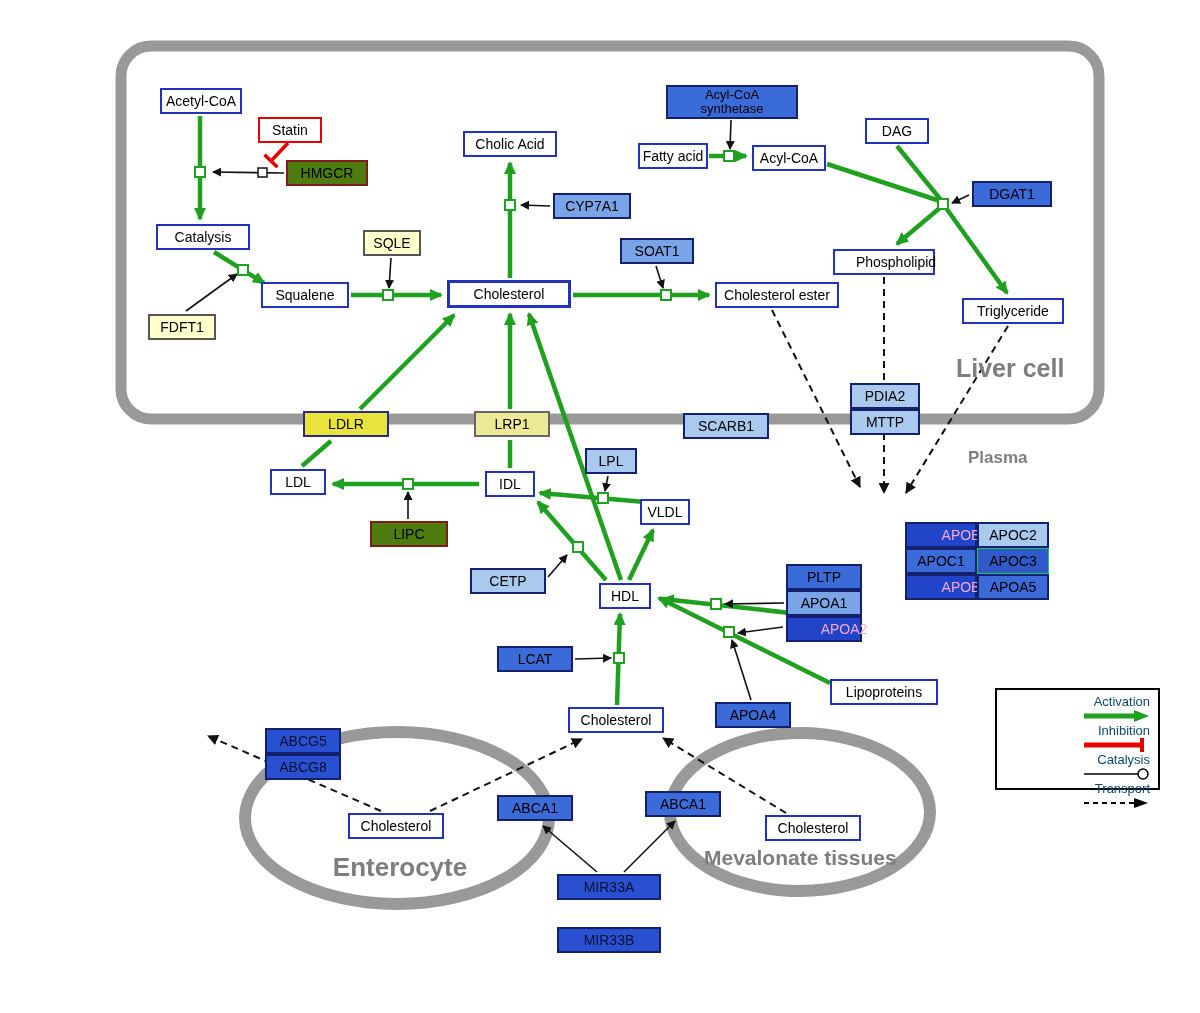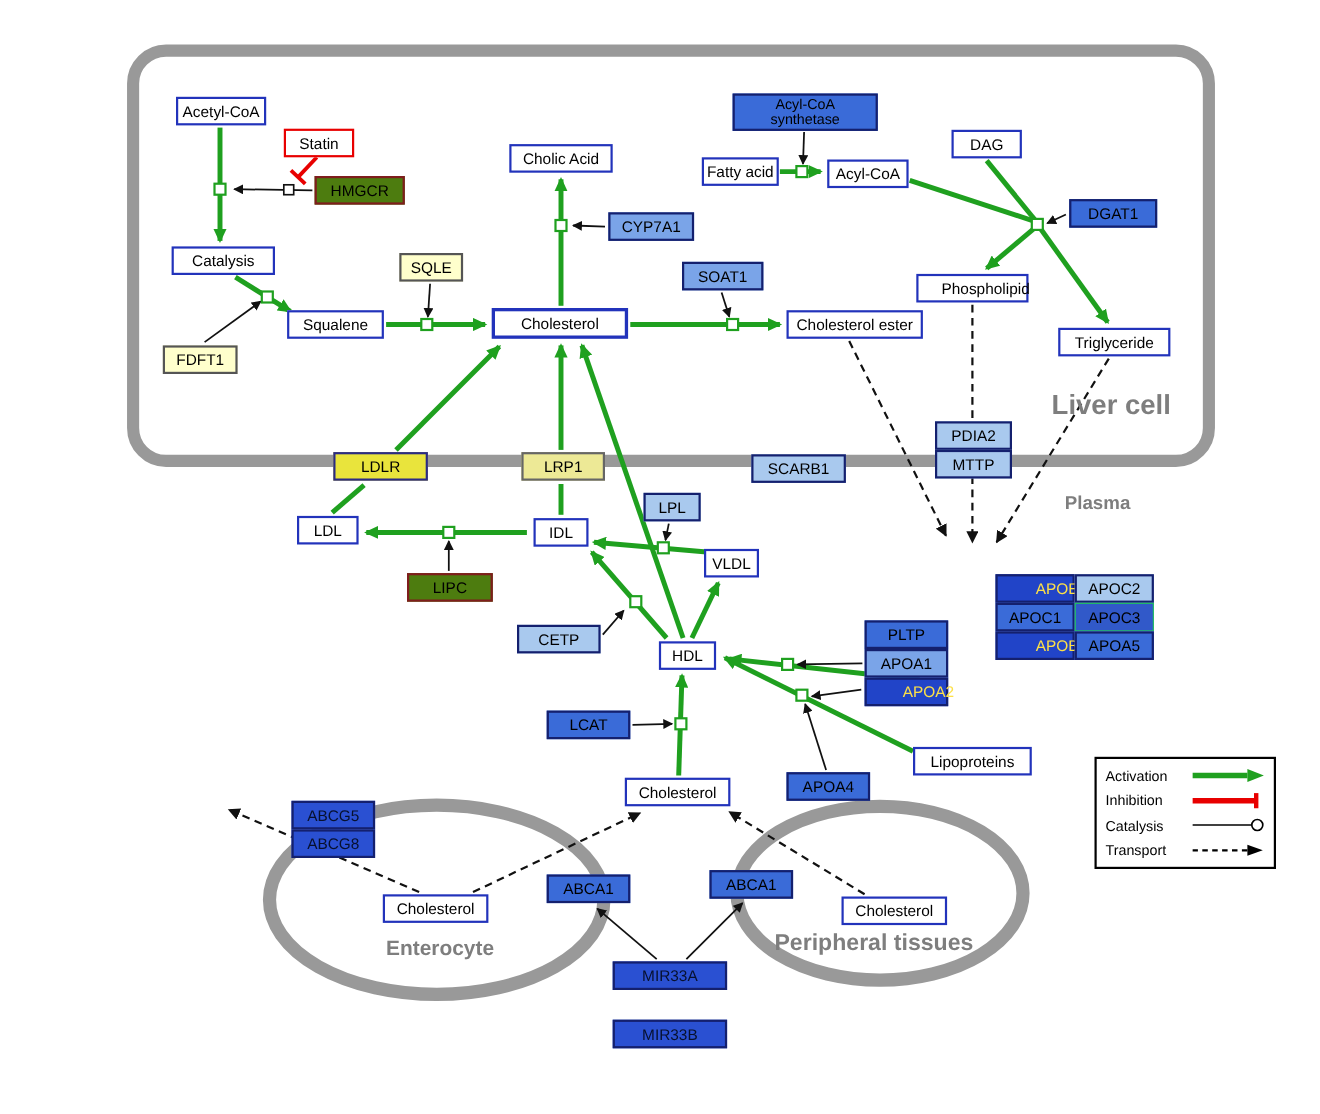--- a/index.html
+++ b/index.html
@@ -11,32 +11,32 @@
   .node{position:absolute;display:flex;align-items:center;justify-content:center;
         box-sizing:border-box;background:#fff;color:#000;text-align:center;
         font:14px "Liberation Sans",sans-serif;line-height:1.05;pointer-events:auto;}
   .met{border:2px solid #2233BB;}
   .met-strong{border-width:3px;}
   .statin{border:2px solid #E80000;}
   .yellow{background:#4d7c0f;border:2px solid #7f1d1d;}
   .yellow2{background:#E9E43C;border:2px solid #2B2B85;}
   .cream{background:#FFFFCC;border:2px solid #555;}
   .cream2{background:#EDE996;border:2px solid #666;}
-  .blue1{background:#2144C8;color:#fde047;border:2px solid #14206E;padding-left:40px;}
+  .blue1{background:#2144C8;color:#f9a8d4;border:2px solid #14206E;padding-left:40px;}
   .blue1b{background:#2A50D2;color:#07102E;border:2px solid #14206E;}
   .blue2{background:#3A6BD8;border:2px solid #14206E;}
   .blue2d{background:#3159C9;border:1px solid #22c55e;}
   .blue3{background:#7AA4E8;border:2px solid #14206E;}
   .blue4{background:#A9C9EE;border:2px solid #14206E;}
   .two-line{font-size:13px;padding:0 18px;}
   .comp-label{position:absolute;z-index:3;font-weight:bold;color:#7E7E7E;}
   .legend{position:absolute;left:995px;top:688px;width:165px;height:102px;z-index:3;
           border:2px solid #000;background:#fff;box-sizing:border-box;
           display:flex;flex-direction:column;justify-content:space-around;padding:4px 8px;}
-  .legend-row{display:flex;align-items:center;justify-content:space-between;font-size:13px;color:#000000;}
+  .legend-row{display:flex;align-items:flex-end;justify-content:space-between;font-size:13px;color:#0c4a6e;flex-direction:column;}
   .legend-row svg{flex:none;}
 </style>
 </head>
 <body>
 
 <div class="canvas">
 
   <svg id="edges" width="1200" height="1013" viewBox="0 0 1200 1013">
     <defs>
       <marker id="ag" markerUnits="userSpaceOnUse" markerWidth="14" markerHeight="12" refX="11" refY="6" orient="auto">
@@ -180,22 +180,22 @@
       <div class="node met" style="left: 348px; top: 813px; width: 96px; height: 26px;">Cholesterol</div>
       <div class="node blue2" style="left: 497px; top: 795px; width: 76px; height: 26px;">ABCA1</div>
       <div class="node blue2" style="left: 645px; top: 791px; width: 76px; height: 26px;">ABCA1</div>
       <div class="node met" style="left: 765px; top: 815px; width: 96px; height: 26px;">Cholesterol</div>
       <div class="node blue1b" style="left: 557px; top: 874px; width: 104px; height: 26px;">MIR33A</div>
       <div class="node blue1b" style="left: 557px; top: 900px; width: 104px; height: 26px; margin-top: 27px;">MIR33B</div>
     </div>
 
   <div class="comp-label" style="left:956px;top:354px;font-size:25px;">Liver cell</div>
   <div class="comp-label" style="left:968px;top:448px;font-size:17px;">Plasma</div>
-  <div class="comp-label" style="left:330px;top:852px;width:140px;text-align:center;font-size:19px;">Enterocyte</div>
-  <div class="comp-label" style="left:704px;top:846px;font-size:21px;">Peripheral tissues</div>
+  <div class="comp-label" style="left:330px;top:852px;width:140px;text-align:center;font-size:26px;">Enterocyte</div>
+  <div class="comp-label" style="left:704px;top:846px;font-size:21px;">Mevalonate tissues</div>
 
   <div class="legend">
     <div class="legend-row">
       <span>Activation</span>
       <svg width="66" height="14">
           <line x1="0" y1="7" x2="50" y2="7" stroke="#1FA01F" stroke-width="5"></line>
           <path d="M50 1 L65 7 L50 13 Z" fill="#1FA01F"></path>
         </svg>
     </div>
     <div class="legend-row">

